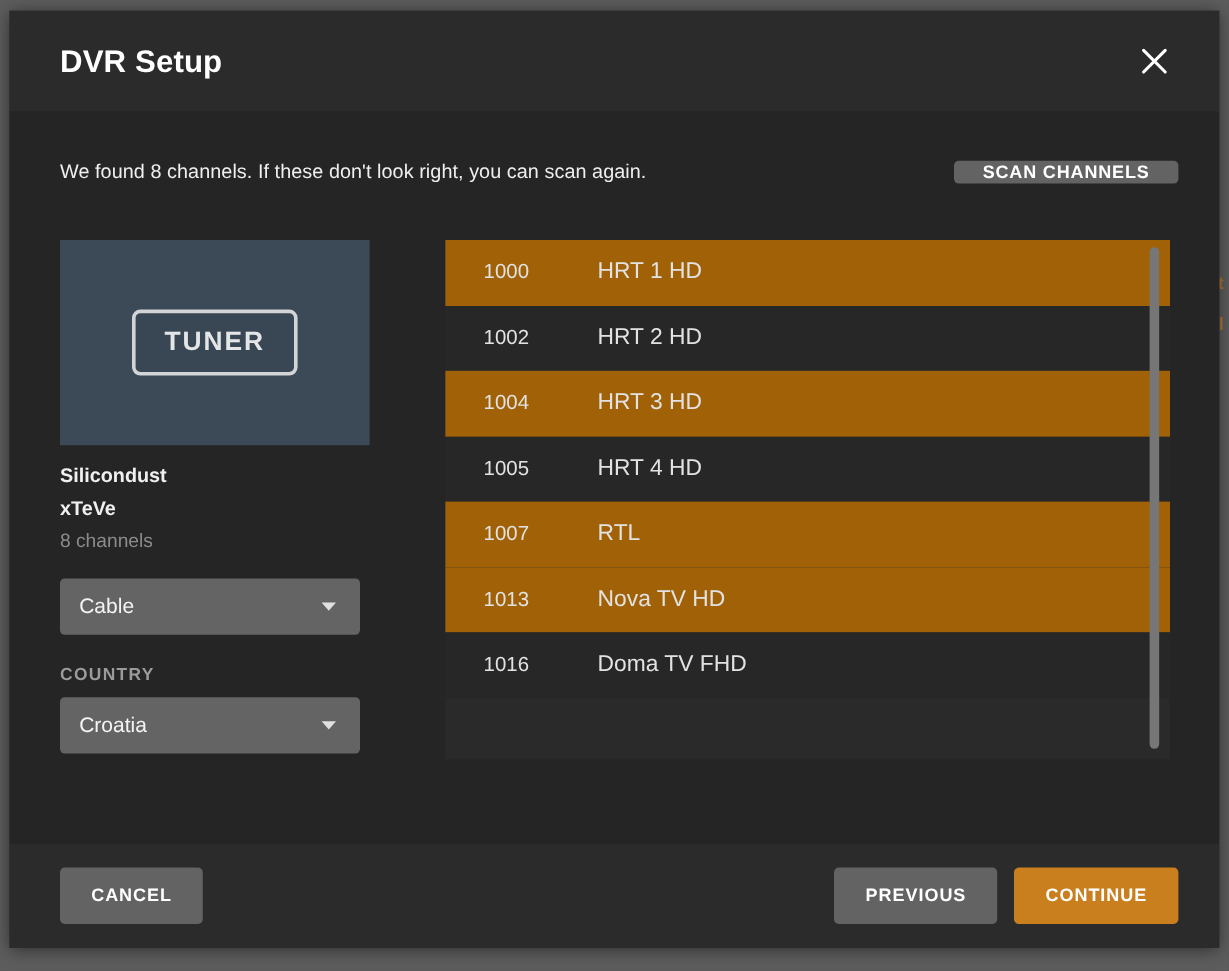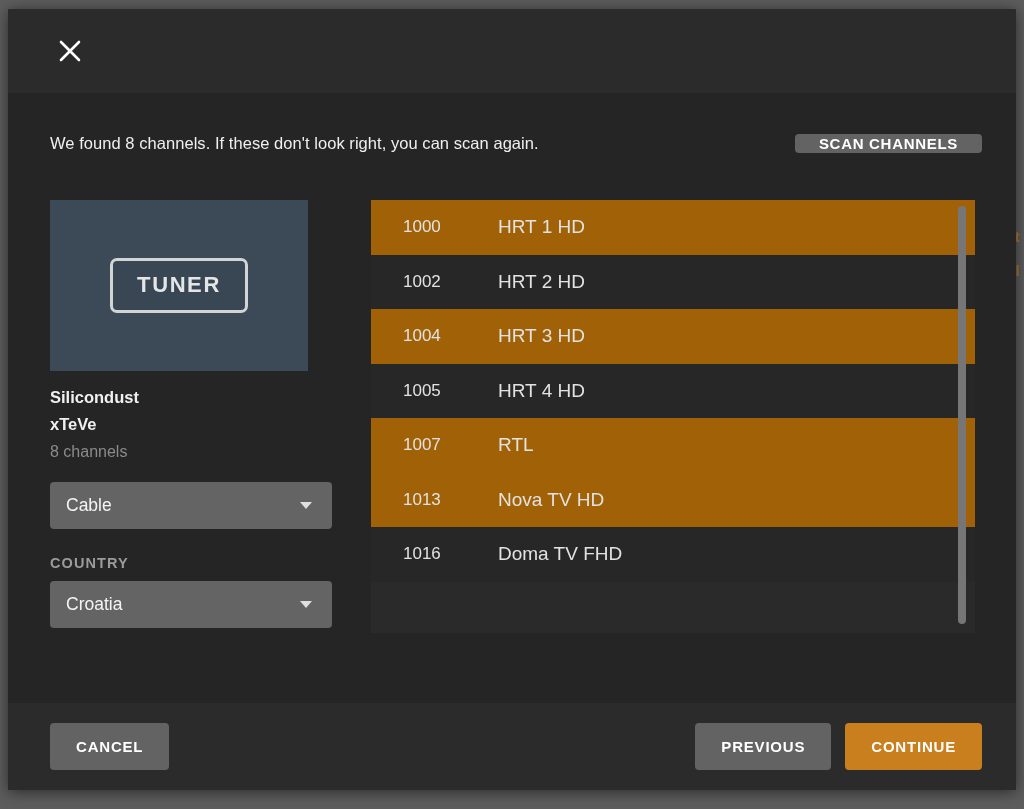--- a/index.html
+++ b/index.html
@@ -159,21 +159,21 @@
     margin-top: 8px;
   }
   .dev-count {
     color: #8b8b8b;
     font-size: 16px;
     margin-top: 9px;
   }
 
   .select-wrap {
     position: relative;
-    width: 282px;
+    width: 250px;
     height: 47px;
     background: #646464;
     border-radius: 4px;
     display: flex;
     align-items: center;
     padding: 0 16px;
     cursor: pointer;
   }
   .select-wrap.first { margin-top: 21px; }
   .select-wrap.second { margin-top: 10px; }
@@ -280,20 +280,21 @@
 
 <div id="page-root">
 
   <div class="bg-panel"></div>
   <div class="bg-text l1">st</div>
   <div class="bg-text l2">el</div>
 
   <div class="modal">
 
     <div class="modal-header">
+      <div class="modal-title">DVR Setup</div>
       <button class="close-btn">
         <svg width="26" height="26" viewBox="0 0 26 26" aria-hidden="true">
           <line x1="4" y1="4" x2="22" y2="22" stroke="#ffffff" stroke-width="2.6" stroke-linecap="round"></line>
           <line x1="22" y1="4" x2="4" y2="22" stroke="#ffffff" stroke-width="2.6" stroke-linecap="round"></line>
         </svg>
       </button>
     </div>
 
     <div class="modal-body">
 

